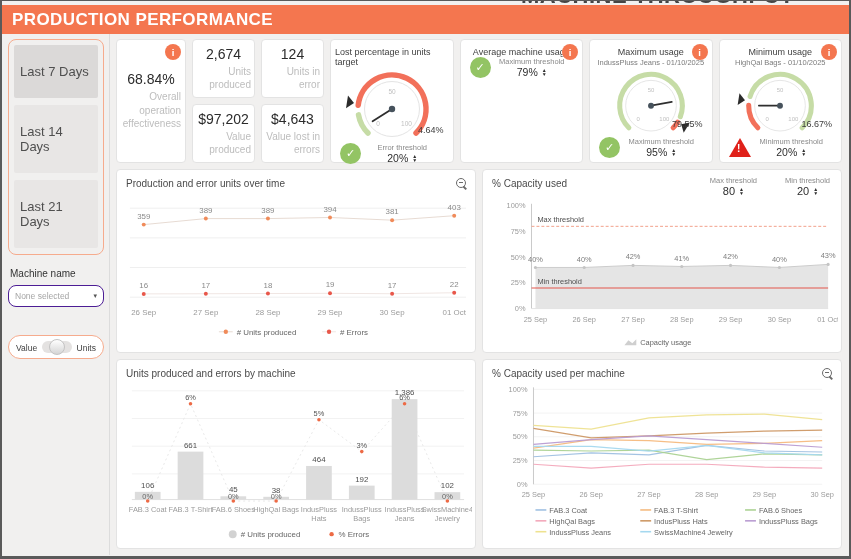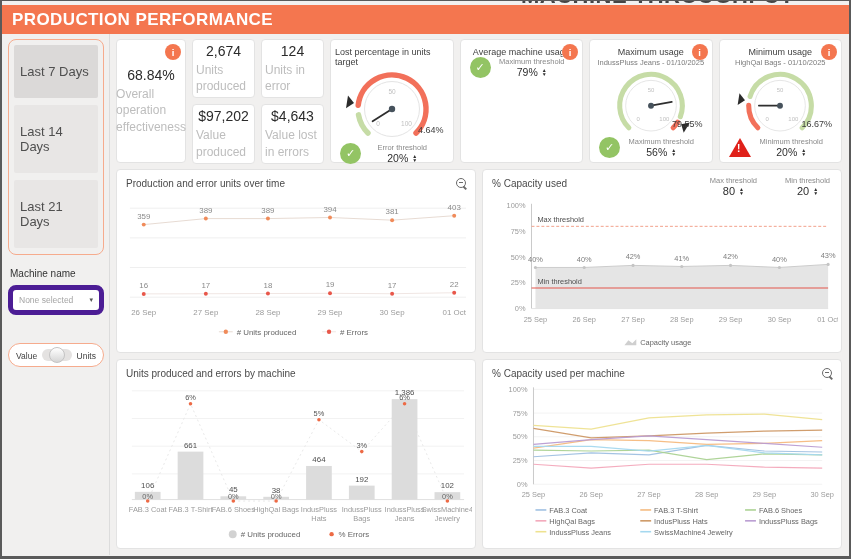--- a/index.html
+++ b/index.html
@@ -12,33 +12,33 @@
 .divider{width:1px;background:#dcdcdc}
 .main{flex:1;padding:5px 7px 6px 6px;overflow:hidden}
 .s-box{border:1px solid #f6ab8d;border-radius:8px;padding:5px;margin-bottom:7px}
 .range-btn{background:#e8e6e5;border-radius:2px;padding:19px 6px;font-size:13px;color:#4f4f4f;margin-bottom:7px;cursor:pointer}
 .range-btn:last-child{margin-bottom:1px}
 .range-btn.selected{background:#dbd9d8}
 .s-label{font-size:8.5px;color:#555;margin:1px 0 3px 2px}
 .s-select{background:#fff;border-radius:8px;padding:5px 6px;font-size:8.5px;color:#444;display:flex;justify-content:space-between;align-items:center;box-shadow:0 1px 2px rgba(0,0,0,.18);margin-bottom:5px;cursor:pointer}
 .caret{font-size:7px;color:#555}
 .machine-label{font-size:10px;color:#333;margin:13px 0 6px 2px}
-.machine-select{border:5px solid #4c1d95;background:#fff;border-radius:8px;padding:5px 6px;font-size:8.5px;color:#a5a5a5;display:flex;justify-content:space-between;align-items:center;cursor:pointer}
+.machine-select{border:1px solid #4c1d95;background:#fff;border-radius:8px;padding:5px 6px;font-size:8.5px;color:#a5a5a5;display:flex;justify-content:space-between;align-items:center;cursor:pointer}
 .toggle-box{border:1px solid #f6ab8d;background:#fff;border-radius:13px;padding:5px 7px;display:flex;align-items:flex-end;justify-content:space-between;margin-top:28px;cursor:pointer}
 .toggle-label{font-size:8.5px;color:#3f3f3f}
 .toggle-track{width:30px;height:12px;background:#e4e2e1;border-radius:6px;position:relative;margin:0 3px}
 .toggle-knob{position:absolute;top:-2px;left:7px;width:16px;height:16px;border-radius:50%;background:linear-gradient(#fff,#d5d5d5);border:1px solid #c4c4c4}
 .row{display:flex;gap:6px;margin-bottom:6px}
 .row1{height:124px}.row2{height:184px}.row3{height:190px;margin-bottom:4px}
 .card{background:#fff;border:1px solid #e3e3e3;border-radius:4px;position:relative}
 .kpi-main{width:70px;display:flex;flex-direction:column;align-items:center;justify-content:center;text-align:center;padding:4px}
 .kpi-col{width:63px;display:flex;flex-direction:column;gap:6px}
 .kpi-col .card{flex:1;display:flex;flex-direction:column;align-items:center;justify-content:center;text-align:center;padding:3px}
 .kpi-value{font-size:14px;color:#2b2b2b;margin-bottom:3px}
-.kpi-label{font-size:12px;color:#bdbdbd;line-height:1.35;text-align:left}
+.kpi-label{font-size:10px;color:#bdbdbd;line-height:1.35;text-align:right}
 .info-icon{position:absolute;top:4px;right:4px;width:16px;height:16px;border-radius:50%;background:#f4764f;color:#fff;font-size:9.5px;font-weight:bold;display:flex;align-items:center;justify-content:center;cursor:pointer}
 .gauge-card{flex:1;padding:5px 4px 3px;display:flex;flex-direction:column;align-items:center}
 .gauge-title{font-size:9px;color:#3f3f3f;margin-top:2px}
 .gauge-sub{font-size:7.5px;color:#7c7c7c;margin-top:1px;text-align:center}
 .gauge-wrap{position:relative;width:100%;flex:1;display:flex;justify-content:center;align-items:flex-start}
 .gauge-value{position:absolute;right:5px;bottom:8px;font-size:9px;color:#3d3d3d}
 .gauge-bottom{display:flex;align-items:center;width:100%;padding:0 5px 2px}
 .status-ok{width:21px;height:21px;border-radius:50%;background:#93c464;color:#fff;font-size:11px;display:flex;align-items:center;justify-content:center;flex:none}
 .warn{width:0;height:0;border-left:11px solid transparent;border-right:11px solid transparent;border-bottom:19px solid #e0211a;position:relative;flex:none}
 .warn::after{content:"!";position:absolute;left:-2.5px;top:5px;color:#fff;font-weight:bold;font-size:10px}
@@ -181,21 +181,21 @@
                 <line x1="50" y1="42" x2="72.6" y2="37.9" stroke="#2e2e2e" stroke-width="1.8" stroke-linecap="round"></line>
                 <circle cx="50" cy="42" r="3.2" fill="#46525c"></circle>
               </svg>
               <span class="gauge-value">79.55%</span>
             </div>
             <div class="gauge-bottom">
               <div class="status-ok">✓</div>
               <div class="threshold-group">
                 <span class="threshold-label">Maximum threshold</span>
                 <span class="threshold-row">
-                  <span class="threshold-value">56%</span>
+                  <span class="threshold-value">95%</span>
                   <span class="spinner">
                     <span>▲</span>
                     <span>▼</span>
                   </span>
                 </span>
               </div>
             </div>
           </div>
           <div class="card gauge-card">
             <div class="info-icon">i</div>

